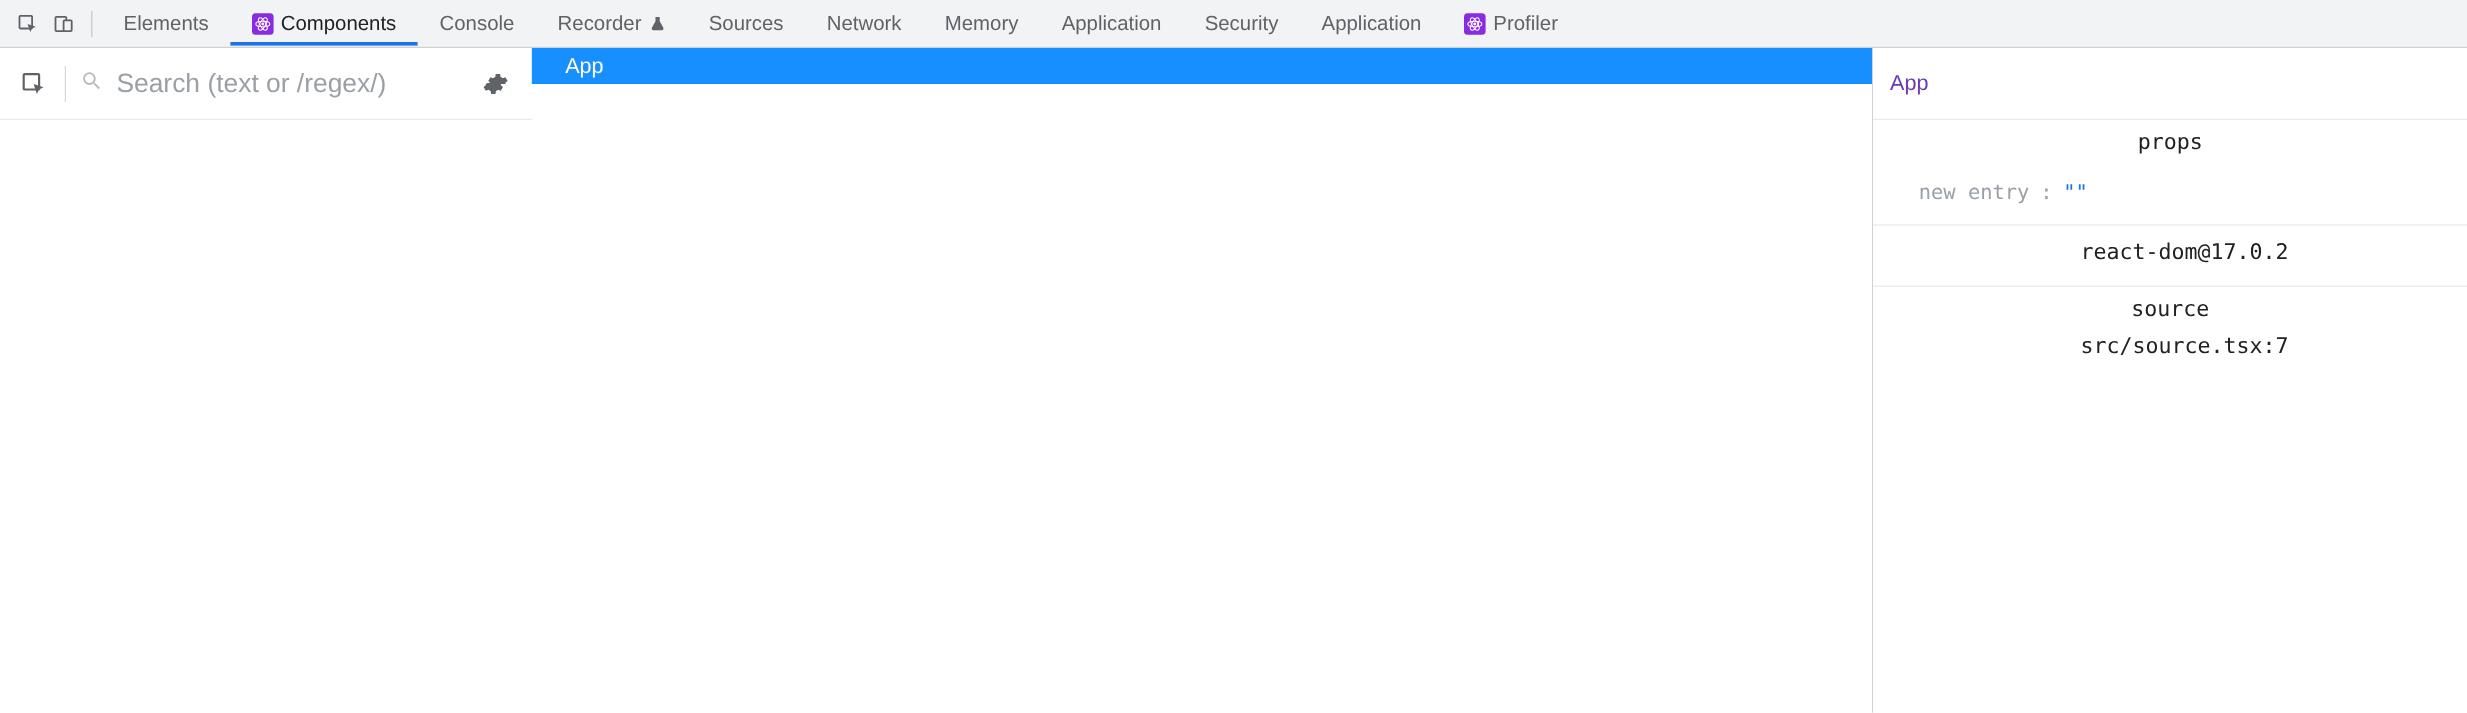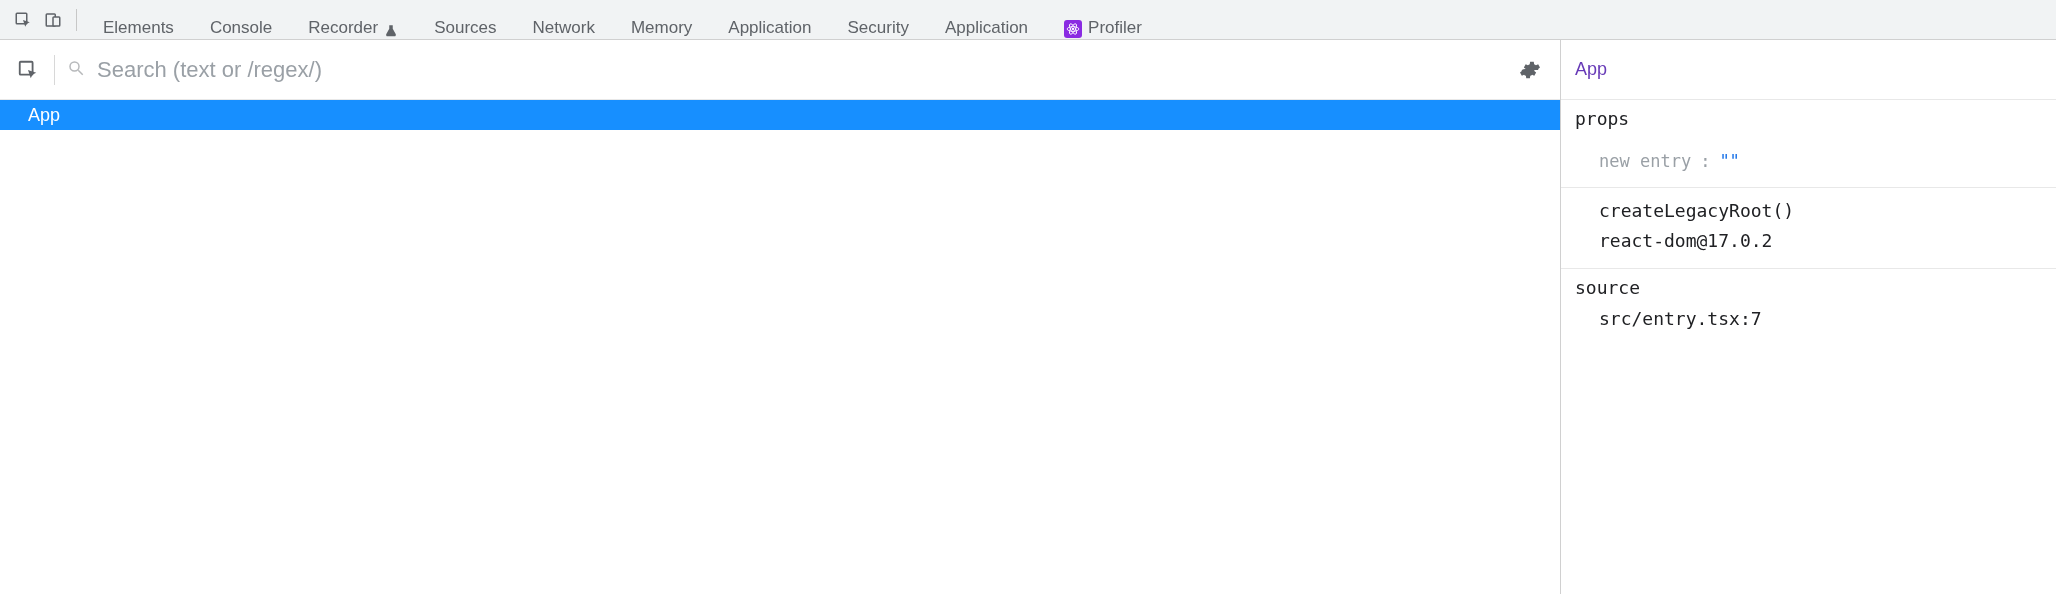--- a/index.html
+++ b/index.html
@@ -37,21 +37,21 @@
   }
   .tabstrip .icon-btn svg { width: 18px; height: 18px; }
   .tabstrip .vdiv {
     width: 1px;
     height: 22px;
     background: #c7c7c7;
     margin: 0 8px;
   }
   .tabstrip .tab {
     display: flex;
-    align-items: flex-end;
+    align-items: center;
     height: 36px;
     padding: 0 18px;
     cursor: pointer;
     gap: 6px;
     white-space: nowrap;
   }
   .tabstrip .tab.active {
     color: #202124;
     border-bottom: 3px solid #1a73e8;
     padding-top: 3px;
@@ -66,21 +66,21 @@
   .flask { width: 14px; height: 14px; }
 
   
   .body {
     display: flex;
     height: calc(100% - 40px);
   }
   .left {
     flex: 1 1 auto;
     display: flex;
-    flex-direction: column;
+    flex-direction: row;
     border-right: 1px solid #d0d0d0;
     min-width: 0;
   }
   .right {
     flex: 0 0 495px;
     display: flex;
     flex-direction: column;
     background: #fff;
   }
 
@@ -144,20 +144,21 @@
     border-bottom: 1px solid #e8e8e8;
     font-size: 18px;
     color: #673ab7;
   }
 
   
   .section {
     border-bottom: 1px solid #e8e8e8;
     padding: 8px 14px 12px 14px;
     font-size: 18px;
+    text-align: center;
   }
   .section-title {
     font-family: Menlo, Consolas, monospace;
     font-size: 18px;
     color: #202124;
     margin-bottom: 6px;
   }
   .kv-row {
     display: flex;
     align-items: center;
@@ -194,20 +195,33 @@
       <rect x="3" y="4" width="12" height="16" rx="1"></rect>
       <rect x="12" y="8" width="9" height="12" rx="1" fill="#f1f3f4"></rect>
     </svg>
   </div>
   <div class="vdiv"></div>
 
   <div class="tab">
     <span>Elements</span>
   </div>
 
+  <div class="tab active">
+    <span class="react-badge">
+      <svg viewBox="0 0 24 24">
+          <g stroke="#fff" stroke-width="1.5" fill="none">
+            <ellipse cx="12" cy="12" rx="10" ry="4"></ellipse>
+            <ellipse cx="12" cy="12" rx="10" ry="4" transform="rotate(60 12 12)"></ellipse>
+            <ellipse cx="12" cy="12" rx="10" ry="4" transform="rotate(120 12 12)"></ellipse>
+          </g>
+          <circle cx="12" cy="12" r="2" fill="#fff"></circle>
+        </svg>
+    </span>
+    <span>Components</span>
+  </div>
 
   <div class="tab">
     <span>Console</span>
   </div>
 
   <div class="tab">
     <span>Recorder</span>
     <svg class="flask" viewBox="0 0 24 24" fill="#5f6368">
       <path d="M9 2v6l-5 9c-1 2 0 4 2 4h12c2 0 3-2 2-4l-5-9V2h-6z"></path>
     </svg>
@@ -286,22 +300,21 @@
     <div class="section">
       <div class="section-title">props</div>
       <div class="kv-row">
         <span class="kv-key">new entry</span>
           <span class="kv-colon">:</span>
         <span class="kv-val-str">""</span>
       </div>
     </div>
 
     <div class="section">
-      <div class="mono-line">createLegacyRoot()</div>
       <div class="mono-line">react-dom@17.0.2</div>
     </div>
 
     <div class="section" style="border-bottom:none">
       <div class="section-title">source</div>
-      <div class="mono-line">src/entry.tsx:7</div>
+      <div class="mono-line">src/source.tsx:7</div>
     </div>
   </div>
 </div>
 
 </body></html>

